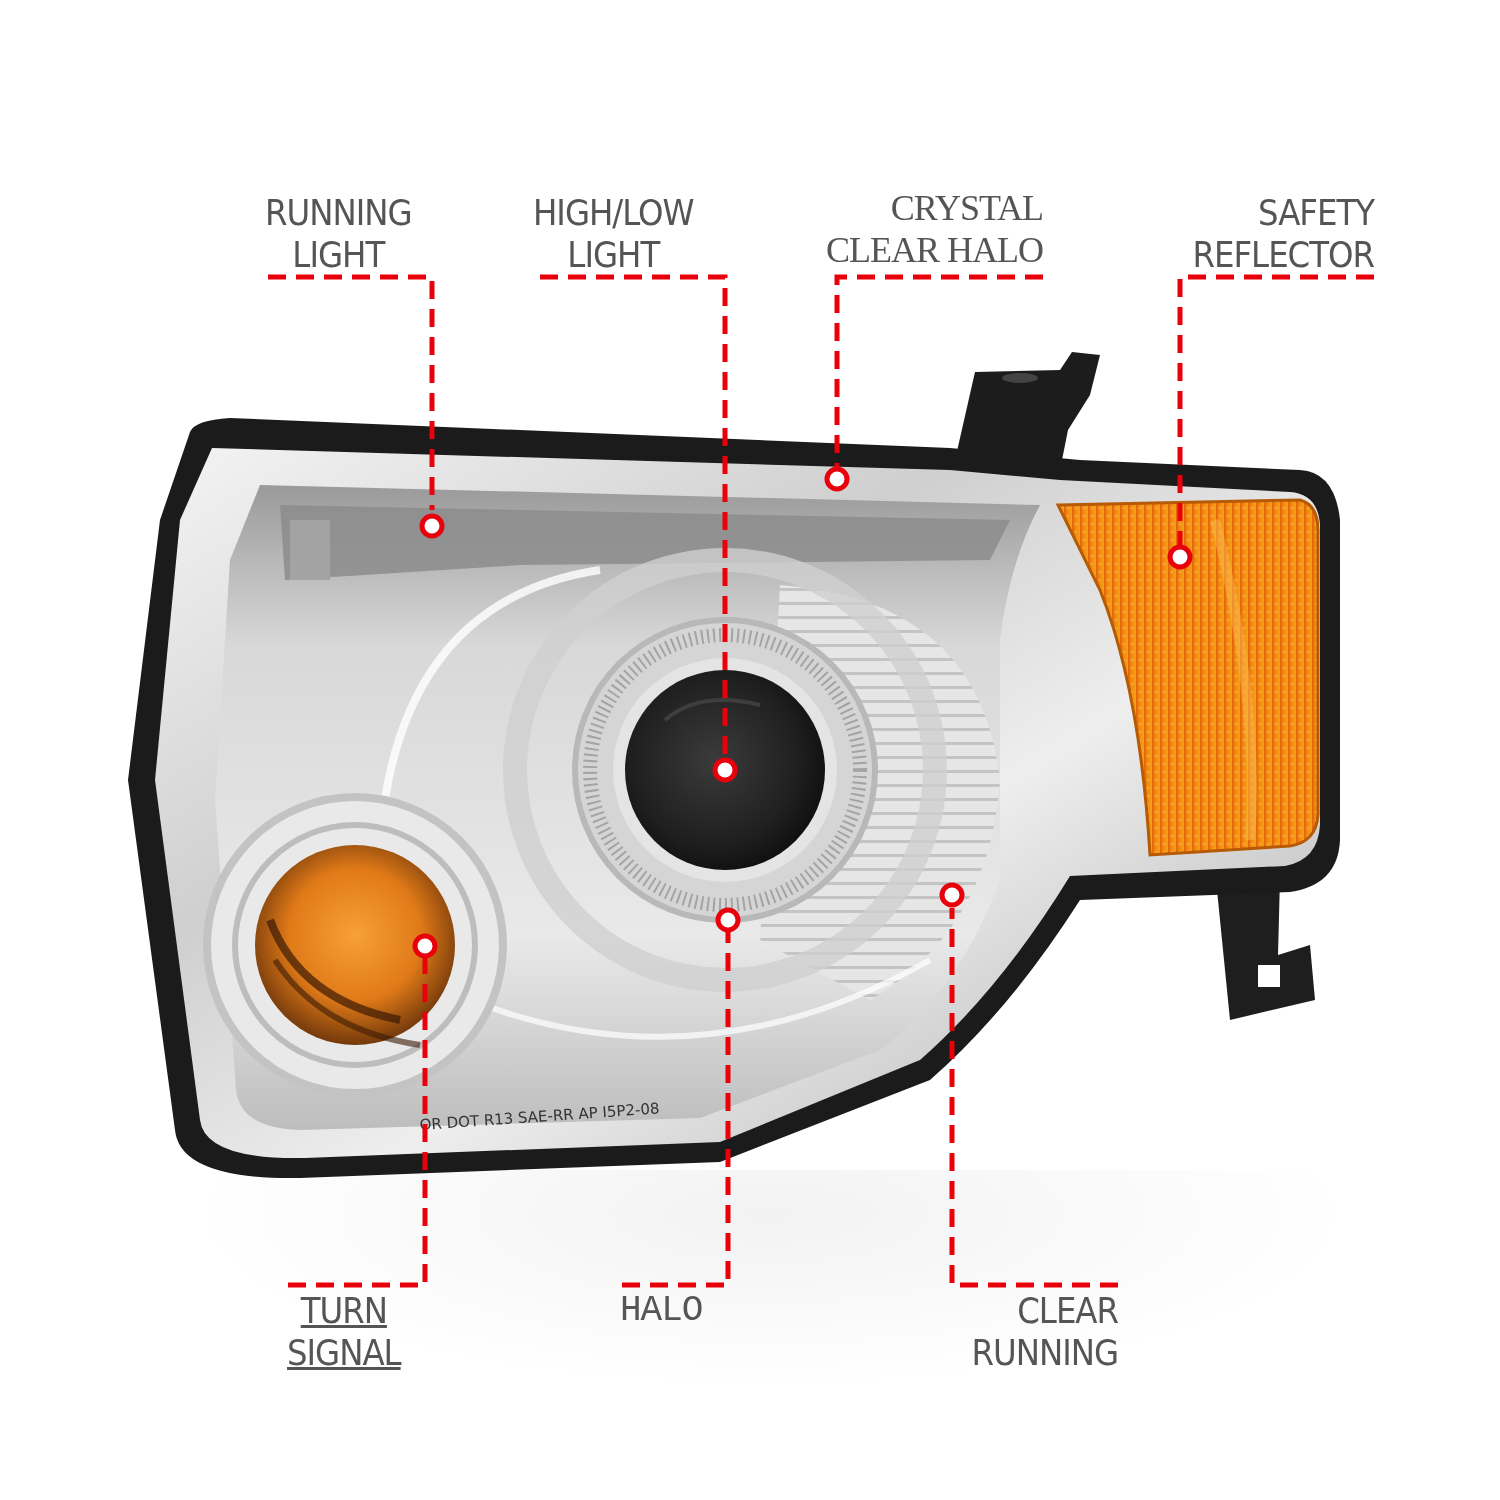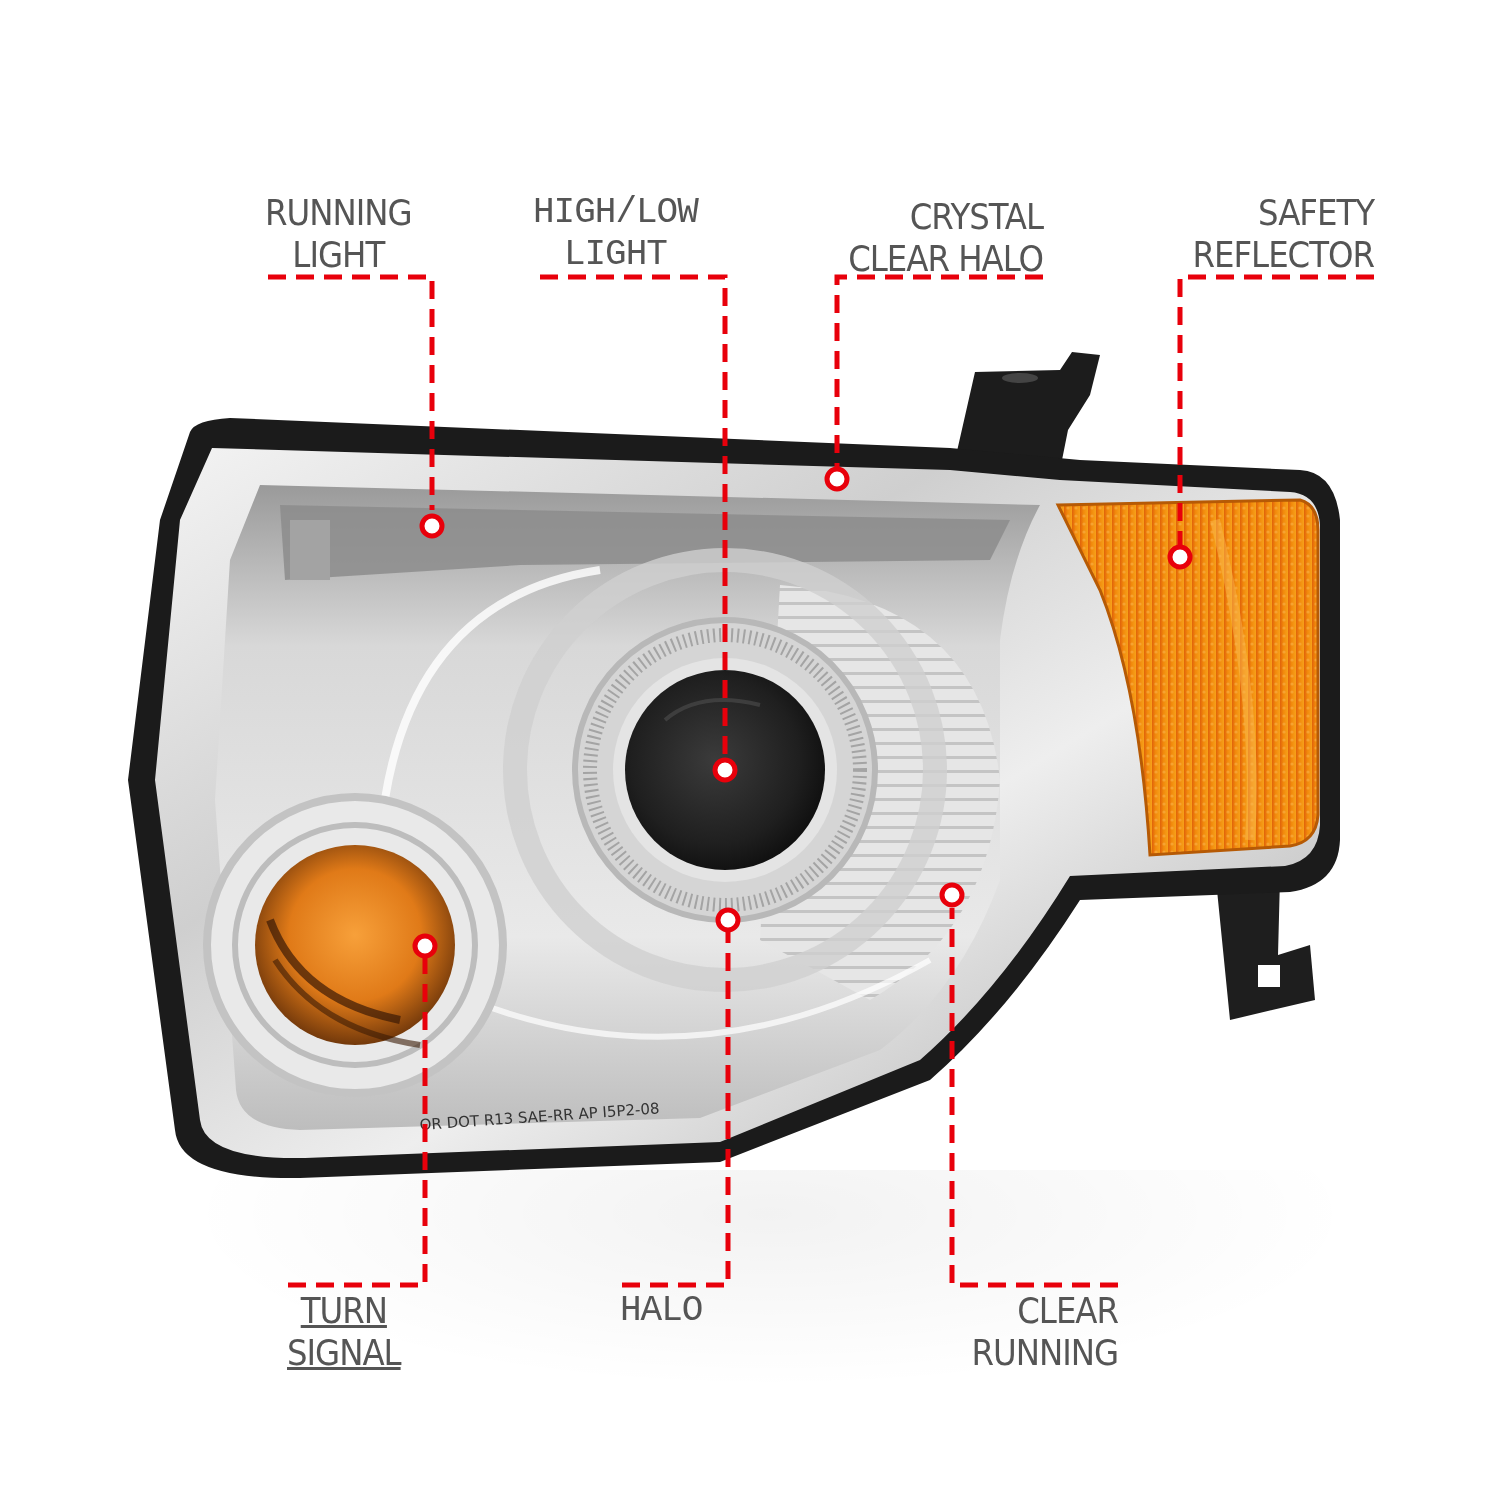--- a/index.html
+++ b/index.html
@@ -144,26 +144,26 @@
       <circle cx="728" cy="920" r="10"></circle>
       <circle cx="952" cy="895" r="10"></circle>
     </g>
   </svg>
 
   <div class="label" style="left:265px; top:192px;">
     <span class="ln">RUNNING</span>
     <span class="ln">LIGHT</span>
   </div>
 
-  <div class="label" style="left:533px; top:192px;font-family:Liberation Mono, monospace;">
+  <div class="label" style="left:533px; top:192px;">
     <span class="ln">HIGH/LOW</span>
     <span class="ln">LIGHT</span>
   </div>
 
-  <div class="label right" style="right:457px; top:196px;">
+  <div class="label right" style="right:457px; top:187px;font-family:Liberation Serif, serif;">
     <span class="ln">CRYSTAL</span>
     <span class="ln">CLEAR HALO</span>
   </div>
 
   <div class="label right" style="right:126px; top:192px;">
     <span class="ln">SAFETY</span>
     <span class="ln">REFLECTOR</span>
   </div>
 
   <div class="label" style="left:287px; top:1290px;text-decoration:underline;">

